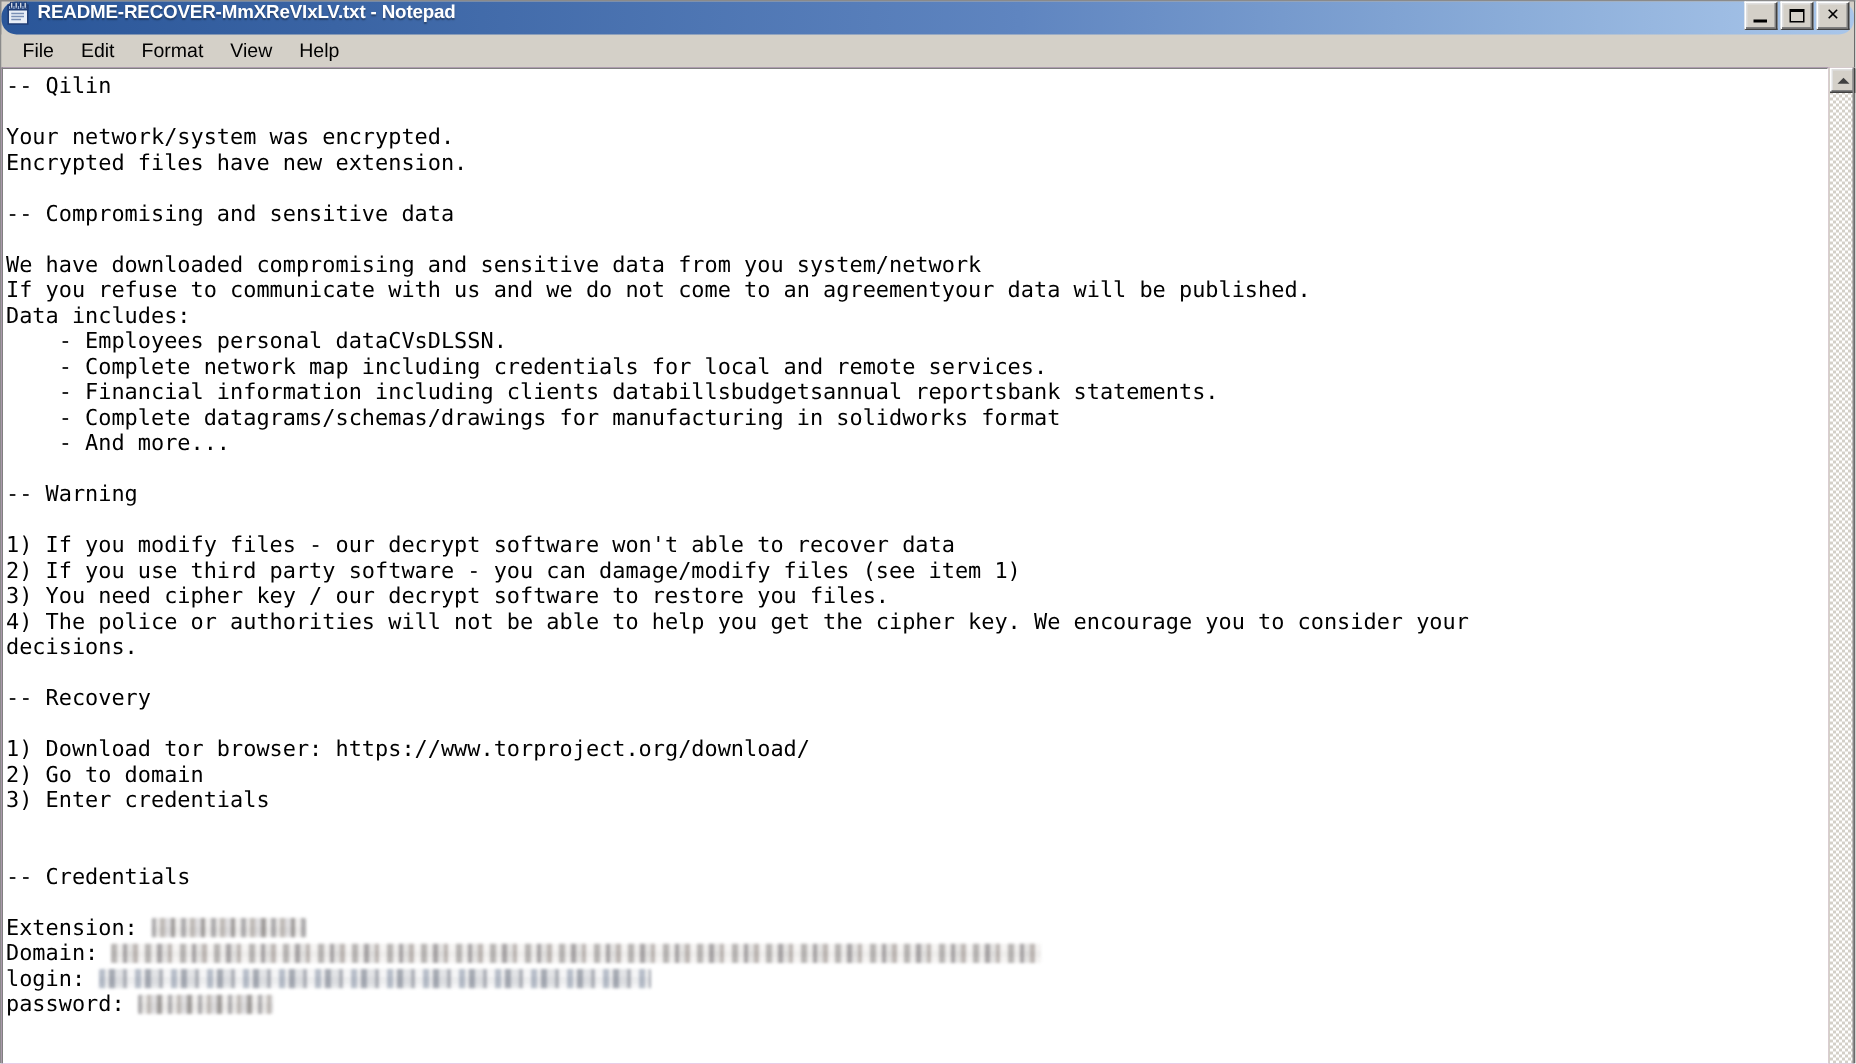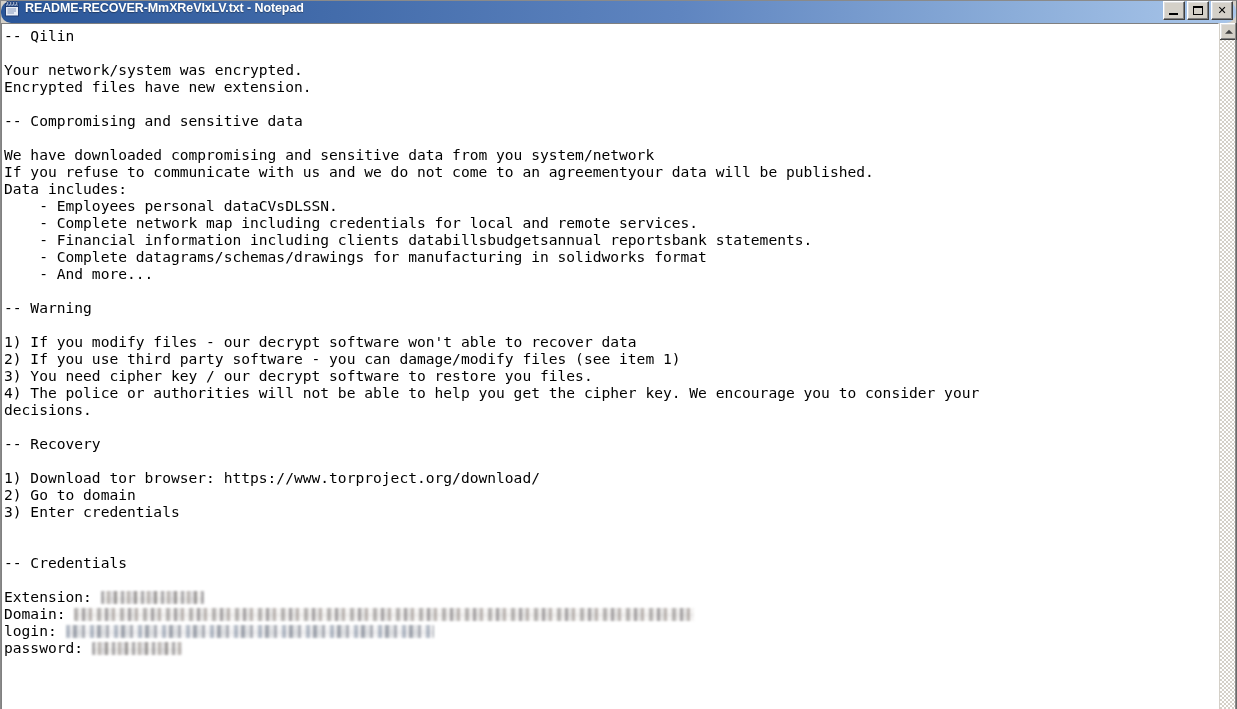--- a/index.html
+++ b/index.html
@@ -282,20 +282,27 @@
       </span>
       <span class="win-btn">
         <span class="max-box"></span>
       </span>
       <span class="win-btn">
         <span class="glyph">✕</span>
       </span>
     </span>
   </div>
 
+  <div class="menubar">
+    <span class="menu-item">File</span>
+    <span class="menu-item">Edit</span>
+    <span class="menu-item">Format</span>
+    <span class="menu-item">View</span>
+    <span class="menu-item">Help</span>
+  </div>
 
   <div class="client">
     <div class="textarea-frame">
       <div class="doc" id="doc"><div class="line">-- Qilin</div><div class="line">&nbsp;</div><div class="line">Your network/system was encrypted.</div><div class="line">Encrypted files have new extension.</div><div class="line">&nbsp;</div><div class="line">-- Compromising and sensitive data</div><div class="line">&nbsp;</div><div class="line">We have downloaded compromising and sensitive data from you system/network</div><div class="line">If you refuse to communicate with us and we do not come to an agreementyour data will be published.</div><div class="line">Data includes:</div><div class="line">    - Employees personal dataCVsDLSSN.</div><div class="line">    - Complete network map including credentials for local and remote services.</div><div class="line">    - Financial information including clients databillsbudgetsannual reportsbank statements.</div><div class="line">    - Complete datagrams/schemas/drawings for manufacturing in solidworks format</div><div class="line">    - And more...</div><div class="line">&nbsp;</div><div class="line">-- Warning</div><div class="line">&nbsp;</div><div class="line">1) If you modify files - our decrypt software won't able to recover data</div><div class="line">2) If you use third party software - you can damage/modify files (see item 1)</div><div class="line">3) You need cipher key / our decrypt software to restore you files.</div><div class="line">4) The police or authorities will not be able to help you get the cipher key. We encourage you to consider your</div><div class="line">decisions.</div><div class="line">&nbsp;</div><div class="line">-- Recovery</div><div class="line">&nbsp;</div><div class="line">1) Download tor browser: https://www.torproject.org/download/</div><div class="line">2) Go to domain</div><div class="line">3) Enter credentials</div><div class="line">&nbsp;</div><div class="line">&nbsp;</div><div class="line">-- Credentials</div><div class="line">&nbsp;</div><div class="line"><span>Extension: </span><span class="redact " style="width: 103px;"></span></div><div class="line"><span>Domain: </span><span class="redact r2" style="width: 620px;"></span></div><div class="line"><span>login: </span><span class="redact r3" style="width: 368px;"></span></div><div class="line"><span>password: </span><span class="redact " style="width: 90px;"></span></div></div>
     </div>
 
     <div class="vscroll">
       <div class="scroll-btn">
         <span class="arrow-up"></span>
       </div>

